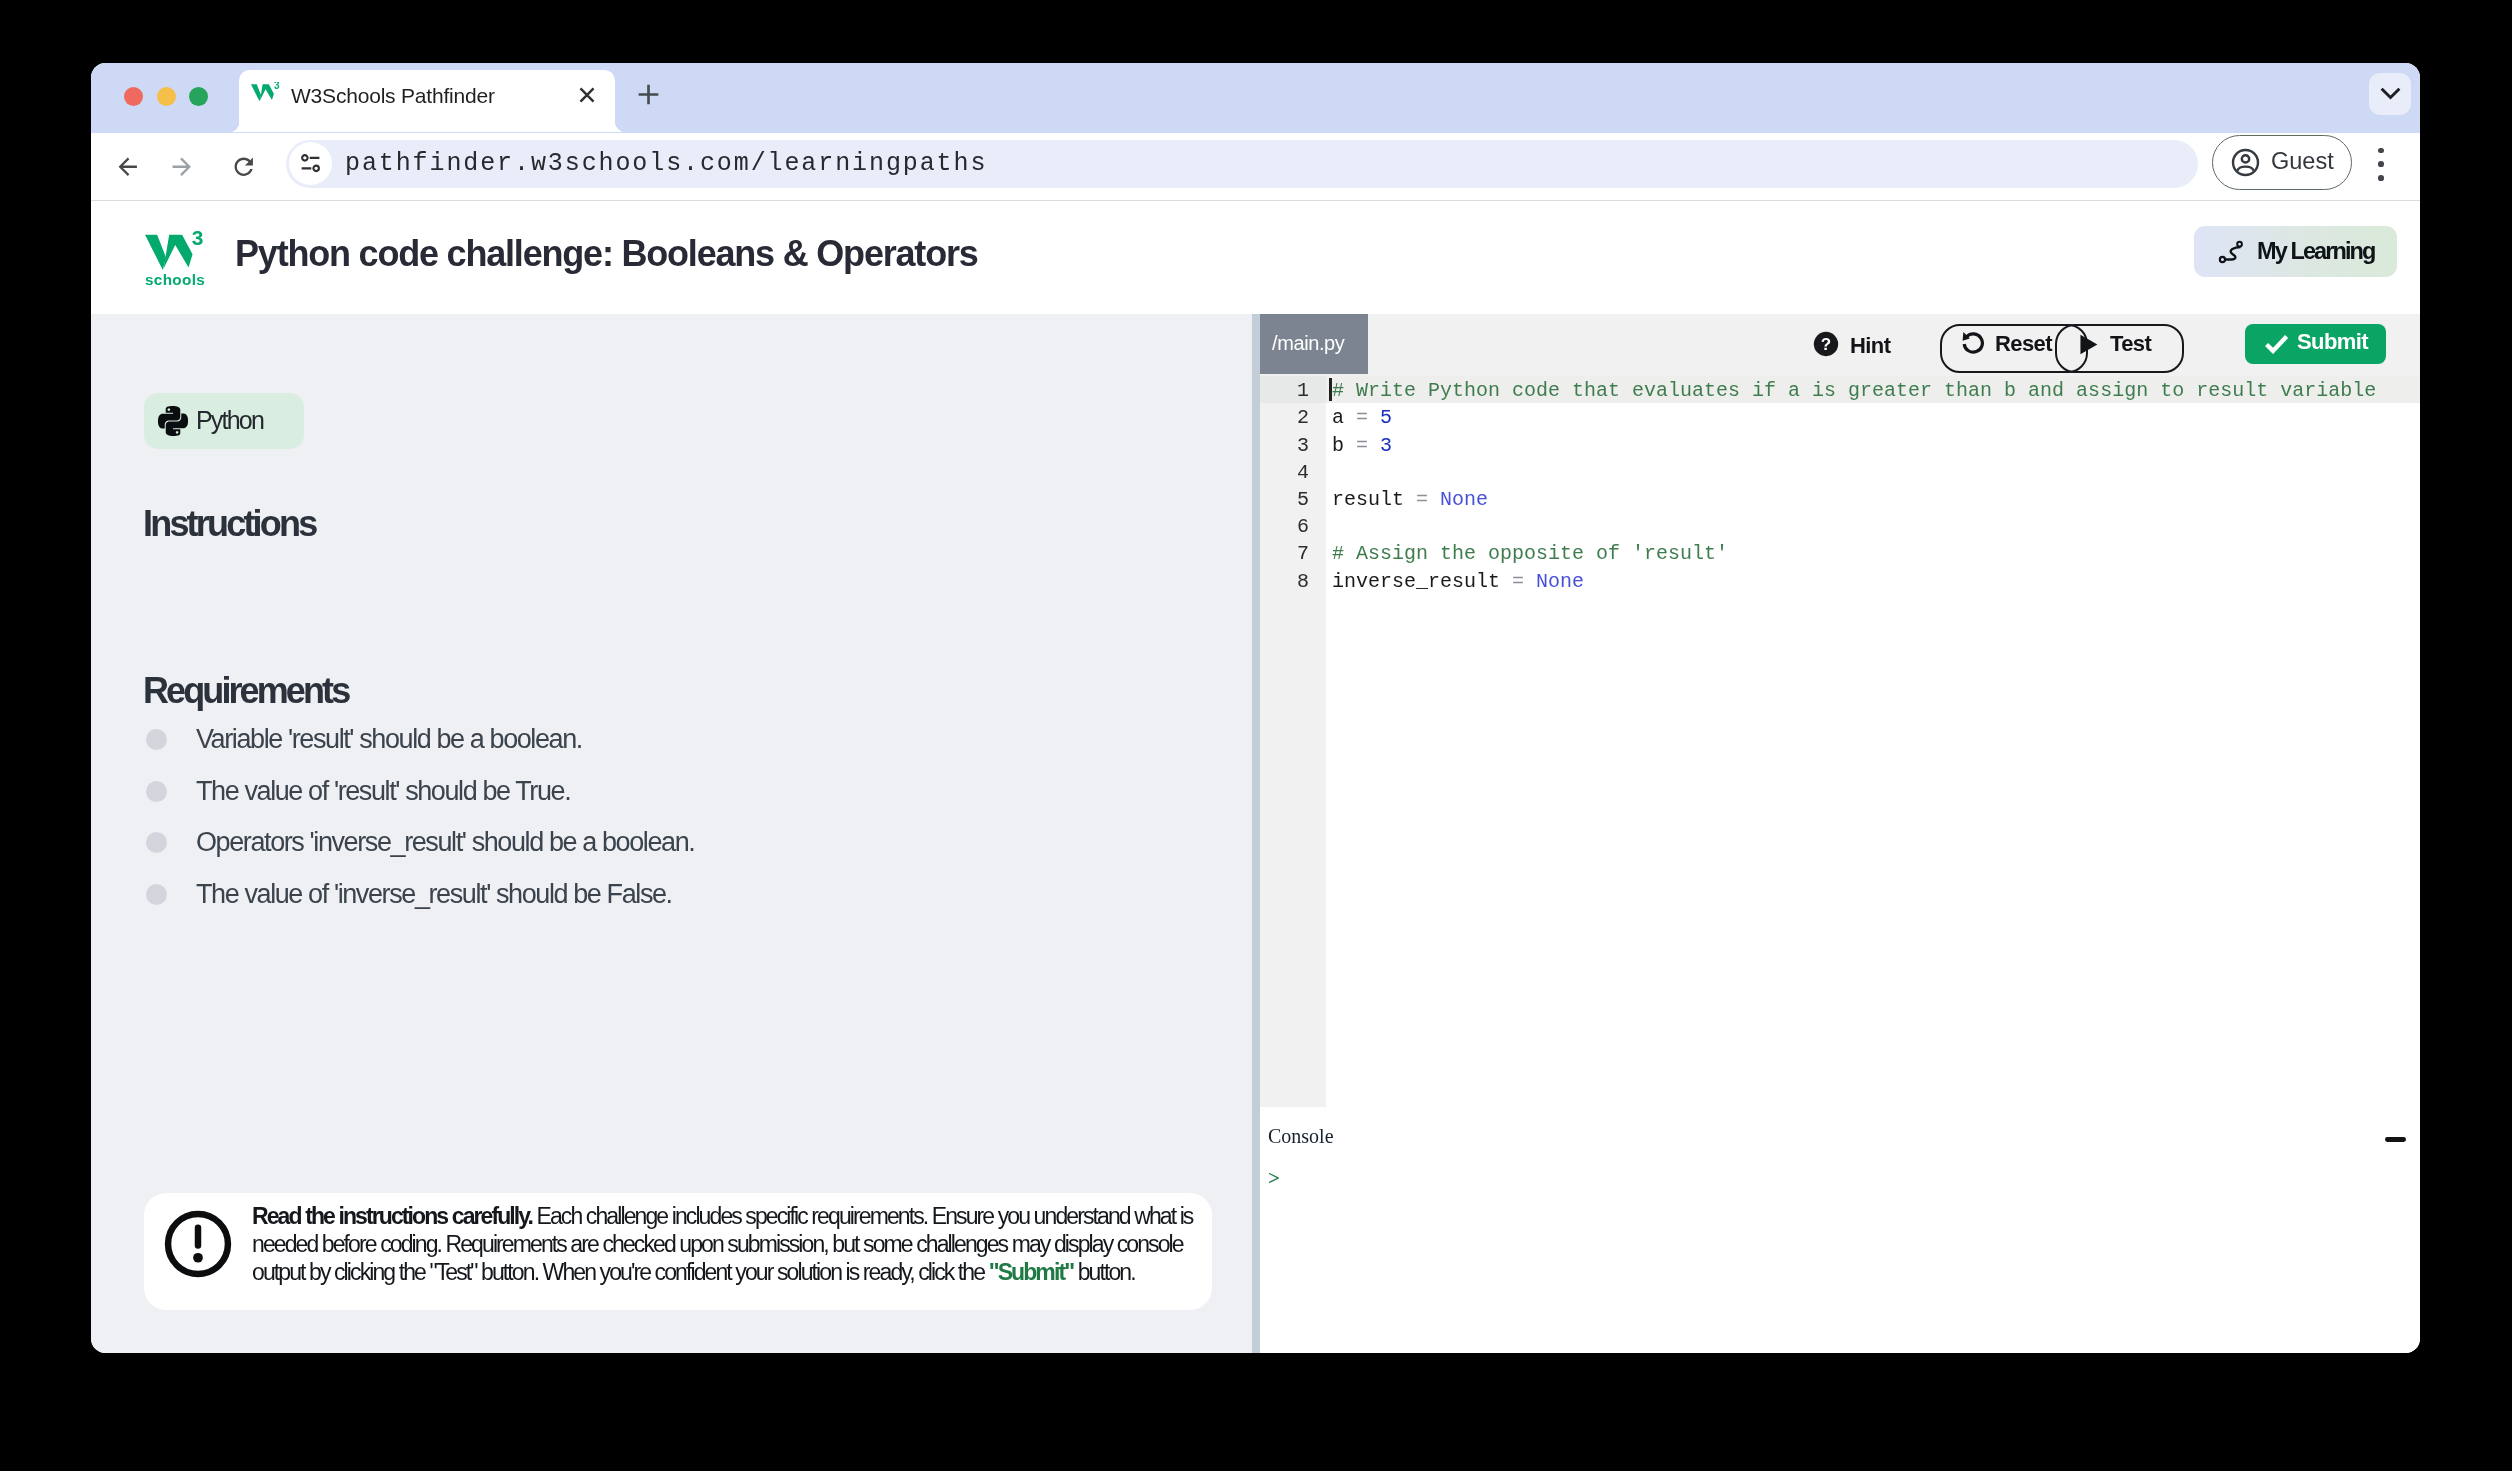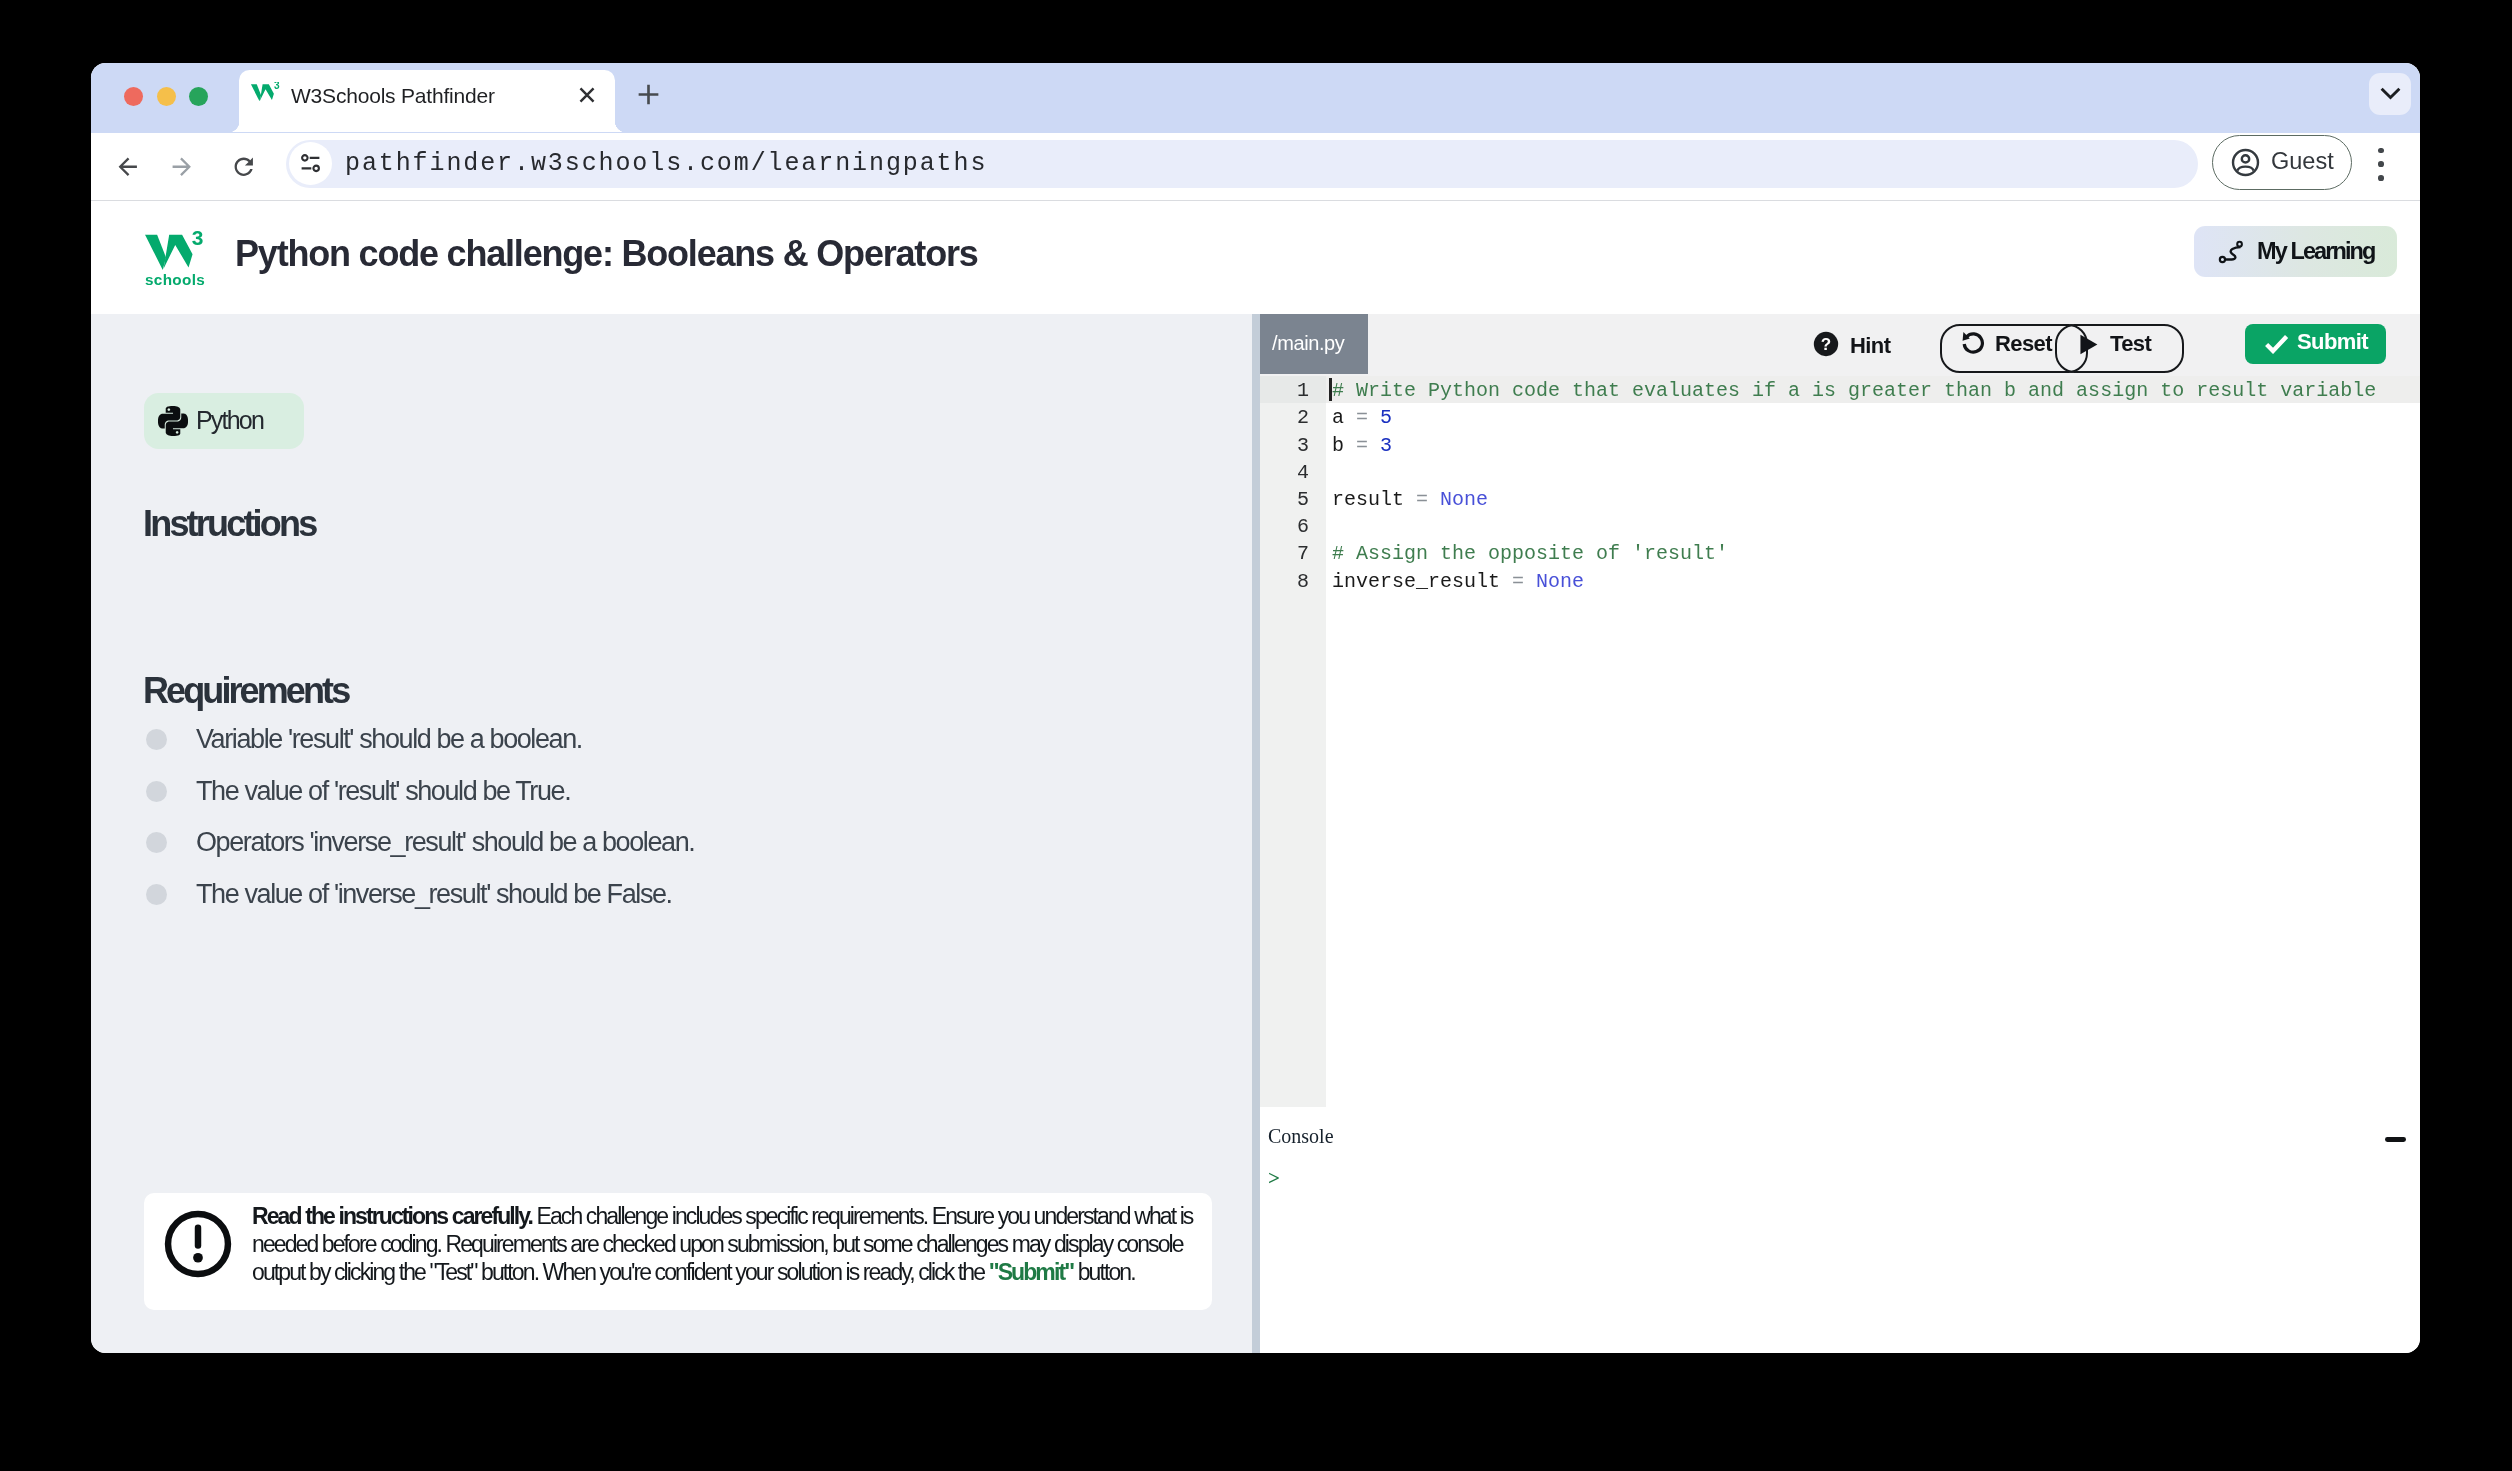--- a/index.html
+++ b/index.html
@@ -40,21 +40,21 @@
   .editor { position:absolute; left:1169px; top:0; width:1161px; height:100%; background:#fff; }
 
   
   .badge { position:absolute; left:53px; top:79px; width:160px; height:56px; border-radius:14.6px; background:#d9eee1; }
   .badge span { position:absolute; left:52px; top:13px; font-size:25px; color:#24292f; letter-spacing:-1.8px; }
   .h2 { position:absolute; font-weight:bold; color:#2b323b; font-size:36px; letter-spacing:-1px; }
   .ptext { position:absolute; font-size:27px; color:#3b434c; letter-spacing:-1.6px; line-height:39px; }
   .req-item { position:absolute; left:53px; }
   .req-dot { position:absolute; width:21px; height:21px; border-radius:50%; background:#d2d6dc; left:2.4px; }
   .req-txt { position:absolute; left:52px; top:-4.9px; font-size:27px; color:#3b434c; letter-spacing:-1.4px; white-space:nowrap; }
-  .infobox { position:absolute; left:53px; top:879px; width:1068px; height:117px; background:#fff; border-radius:10px; }
+  .infobox { position:absolute; left:53px; top:879px; width:1068px; height:117px; background:#fff; border-radius:22px; }
   .itext { position:absolute; left:108px; top:9px; font-size:23px; color:#14181c; letter-spacing:-1.9px; line-height:28px; white-space:nowrap; }
 
   
   .etoolbar { position:absolute; left:0; top:0; width:100%; height:62px; background:#f1f1f2; }
   .ftab { position:absolute; left:0; top:0; width:108px; height:60px; background:#7b8490; color:#fff; font-size:20px; }
   .ftab span { position:absolute; left:12px; top:18px; letter-spacing:-0.4px; }
   .btn { position:absolute; top:9.7px; height:49px; border:2.4px solid #16181b; border-radius:20px; background:transparent; }
   .btxt { font-weight:bold; font-size:22px; color:#121418; letter-spacing:-0.6px; }
   .submit { position:absolute; top:9.7px; height:40px; border-radius:8px; background:#0aa465; }
   .gutter { position:absolute; left:0; top:62px; width:66px; height:731px; background:#f0f1f0; }

